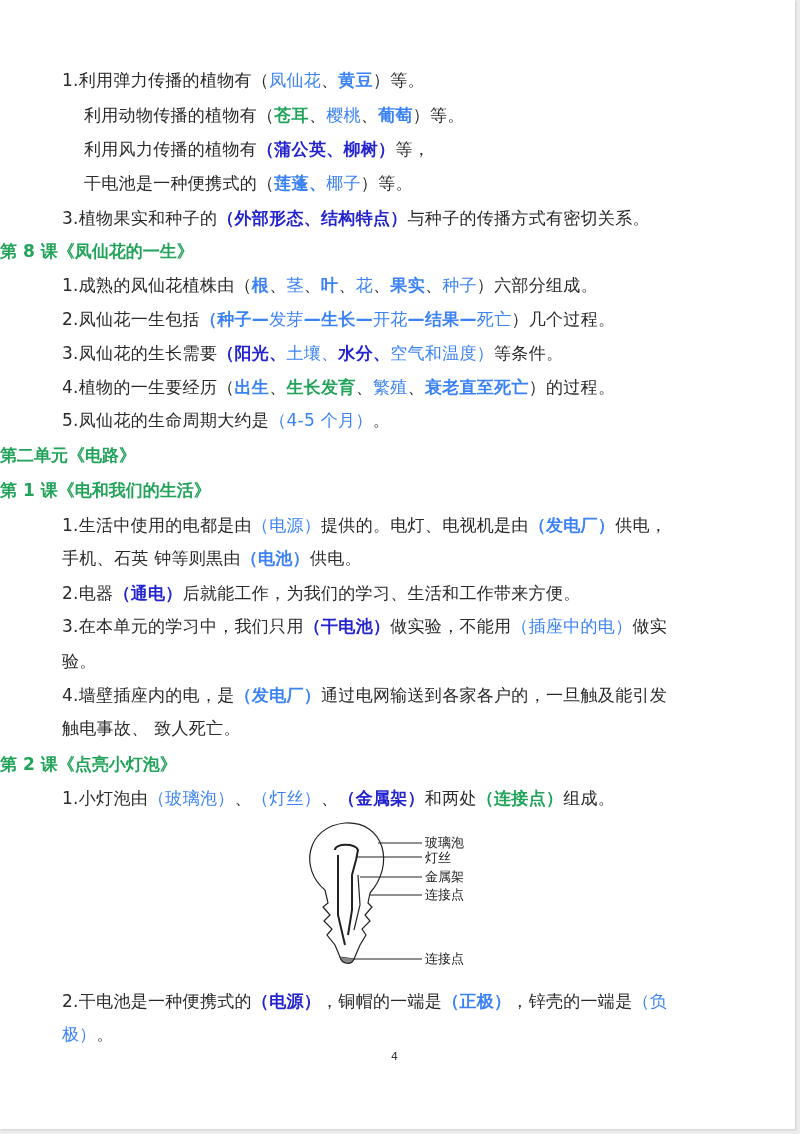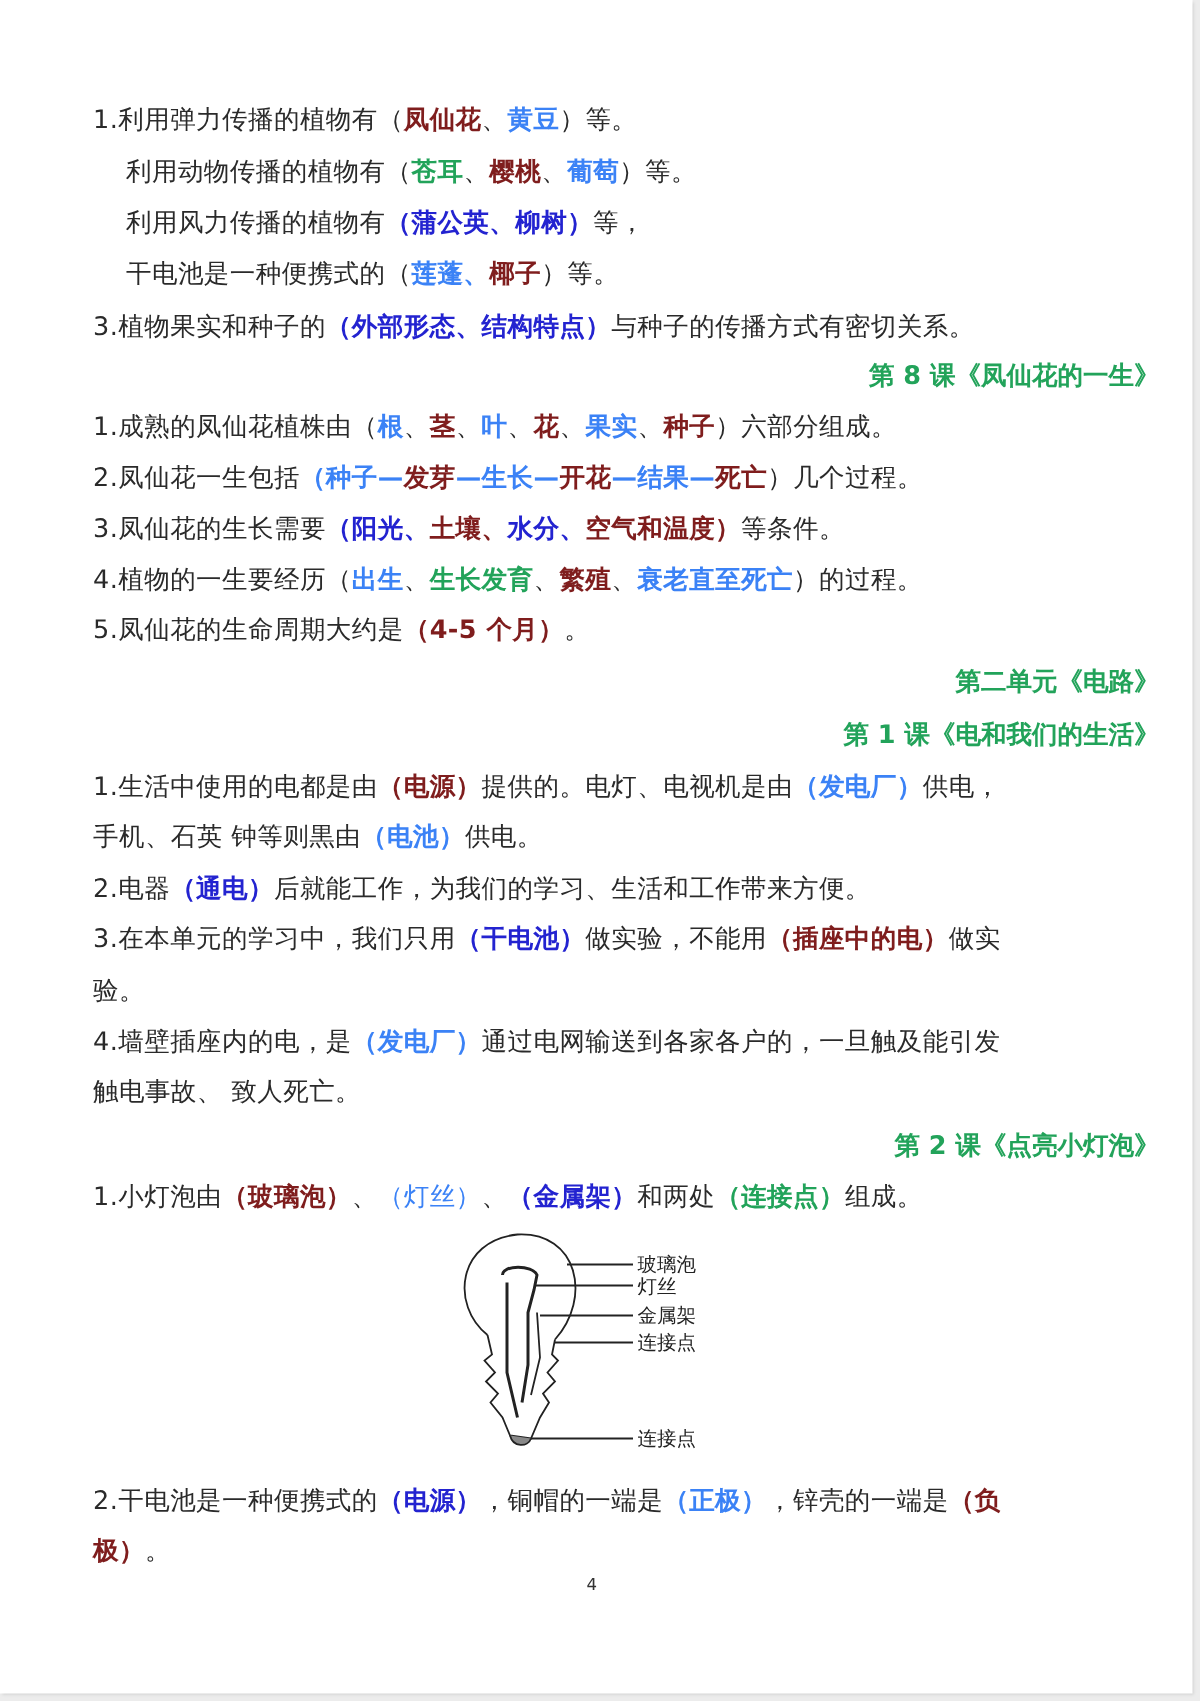--- a/index.html
+++ b/index.html
@@ -10,24 +10,24 @@
   .page {
     position: absolute; left: 0; top: 0; width: 795px; height: 1129px; background: #ffffff;
     box-shadow: 1px 1px 2px #cfcfcf;
   }
   .line {
     position: absolute; left: 62px; font-size: 17px; color: #2a2a2a; white-space: nowrap;
     line-height: 22px; letter-spacing: 0.3px;
   }
   .indent { left: 84px; }
   .heading {
-    position: absolute; left: 0; width: 773px; text-align: right; font-size: 17px; color: #22a35a;
+    position: absolute; left: 0; width: 773px; text-align: left; font-size: 17px; color: #22a35a;
     font-weight: bold; line-height: 22px;
   }
-  .red { color: #7f1d1d; font-weight: bold; }
+  .red { color: #3b82f6; font-weight: normal; }
   .blue { color: #3b82f6; font-weight: bold; }
   .navy { color: #2323d0; font-weight: bold; margin-top: 13px; }
   .green { color: #22a35a; font-weight: bold; }
   .watermark {
     position: absolute; left: 382px; top: 995px; font-size: 78px; font-weight: bold; color: #ededed;
     letter-spacing: 2px; font-family: "DejaVu Sans", sans-serif; line-height: 80px; z-index: 0;
   }
   .pagenum { position: absolute; left: 391px; top: 1050px; font-size: 11px; color: #333; }
   .figure { position: absolute; left: 290px; top: 815px; width: 200px; height: 160px; }
   .figure text { font-size: 13px; font-family: "DejaVu Sans", sans-serif; fill: #222; }

